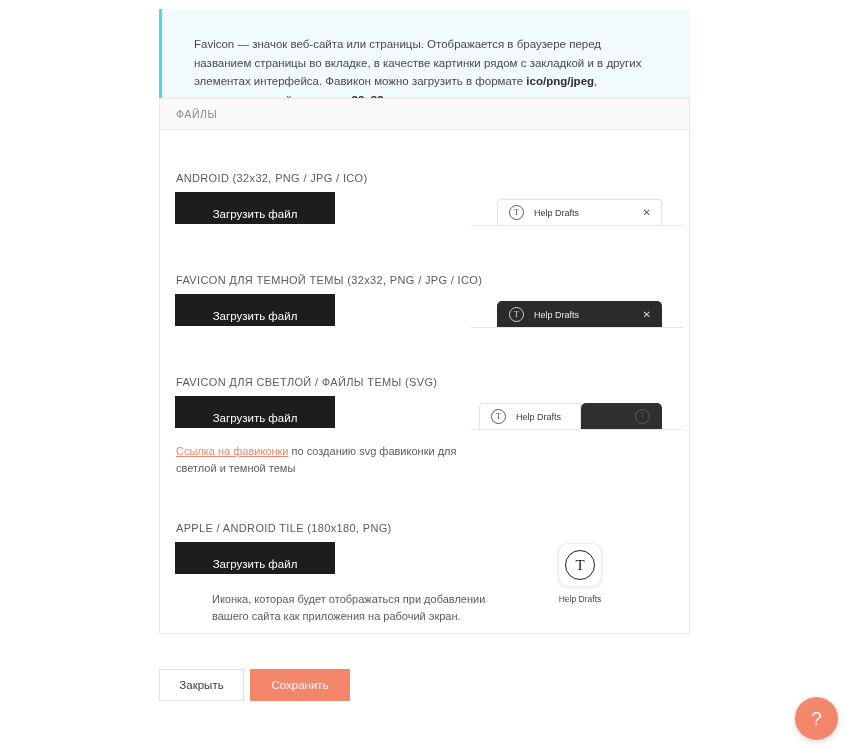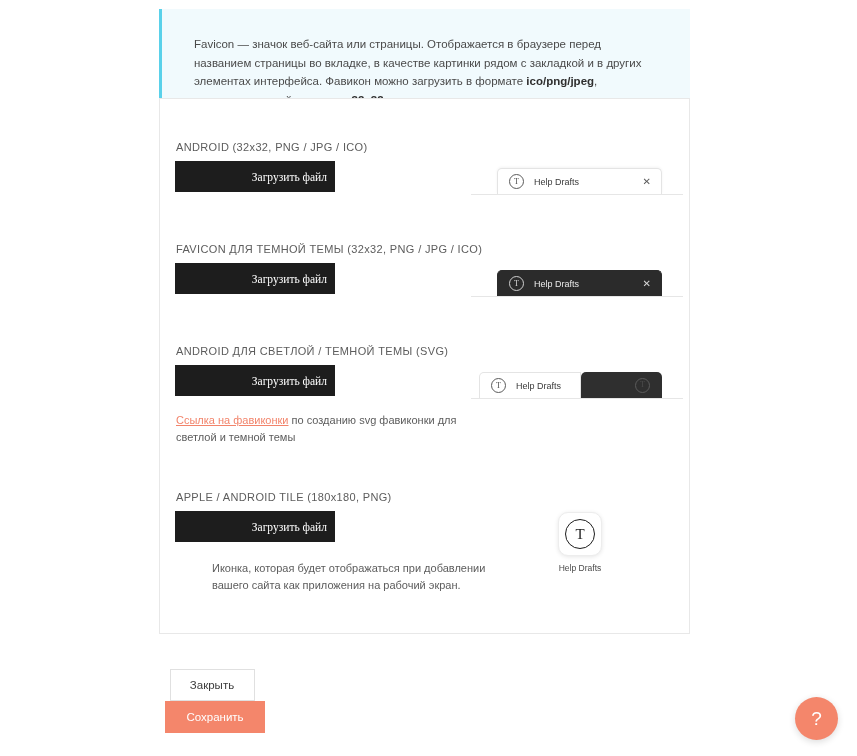--- a/index.html
+++ b/index.html
@@ -83,25 +83,24 @@
   }
   .upload-btn {
     position: absolute;
     left: 15px;
     top: 20px;
     width: 160px;
     height: 31px;
     background: #1d1d1d;
     color: #ffffff;
     border: 0;
-    font-family: Liberation Serif, serif;
+    font-family: Liberation Sans, sans-serif;
     font-size: 11.5px;
     cursor: pointer;
-    padding: 8px;
-    text-align: right;
+    padding: 16px;
   }
 
   .hint {
     position: absolute;
     left: 16px;
     font-size: 11px;
     line-height: 17px;
     color: #5c5c5c;
     width: 300px;
   }
@@ -247,21 +246,20 @@
     color: #4a4a4a;
   }
 
   
   .footer {
     position: absolute;
     left: 159px;
     top: 669px;
     display: flex;
     align-items: center;
-    flex-direction: column;
   }
   .btn-close {
     width: 85px;
     height: 32px;
     background: #ffffff;
     border: 1px solid #e0e0e0;
     font-family: "Liberation Sans", sans-serif;
     font-size: 11.5px;
     color: #3c3c3c;
     cursor: pointer;
@@ -300,20 +298,23 @@
 </style>
 </head>
 <body>
 
 <div class="notice">
   <p class="notice-text"><span>Favicon — значок веб-сайта или страницы. Отображается в браузере перед названием страницы во вкладке, в качестве картинки рядом с закладкой и в других элементах интерфейса. Фавикон можно загрузить в формате </span><b>ico/png/jpeg</b><span>, рекомендованный размер — </span><b>32x32px</b><span>.</span></p>
 </div>
 
 <div class="card">
 
+  <div class="card-header">
+    <span class="card-header-title">ФАЙЛЫ</span>
+  </div>
 
   <div class="card-body">
 
     <div class="section" style="top:42px;">
       <div class="section-label">ANDROID (32x32, PNG / JPG / ICO)</div>
       <button class="upload-btn">Загрузить файл</button>
     </div>
 
     <div class="preview" style="left:337px; top:69px;">
       <div class="tab-wrap">
@@ -336,21 +337,21 @@
         <div class="tab dark" style="width:165px;">
           <span class="tab-fav">T</span>
           <span class="tab-title">Help Drafts</span>
           <span class="tab-close">✕</span>
         </div>
         <div class="tab-bar-line" style="top:26px;"></div>
       </div>
     </div>
 
     <div class="section" style="top:246px;">
-      <div class="section-label">ANDROID ДЛЯ СВЕТЛОЙ / ТЕМНОЙ ТЕМЫ (SVG)</div>
+      <div class="section-label">FAVICON ДЛЯ СВЕТЛОЙ / ФАЙЛЫ ТЕМЫ (SVG)</div>
       <button class="upload-btn">Загрузить файл</button>
     </div>
 
     <div class="preview" style="left:319px; top:273px;">
       <div class="tab-wrap">
         <div class="split-wrap">
           <div class="split-left">
             <span class="tab-fav">T</span>
             <span class="tab-title">Help Drafts</span>
           </div>

